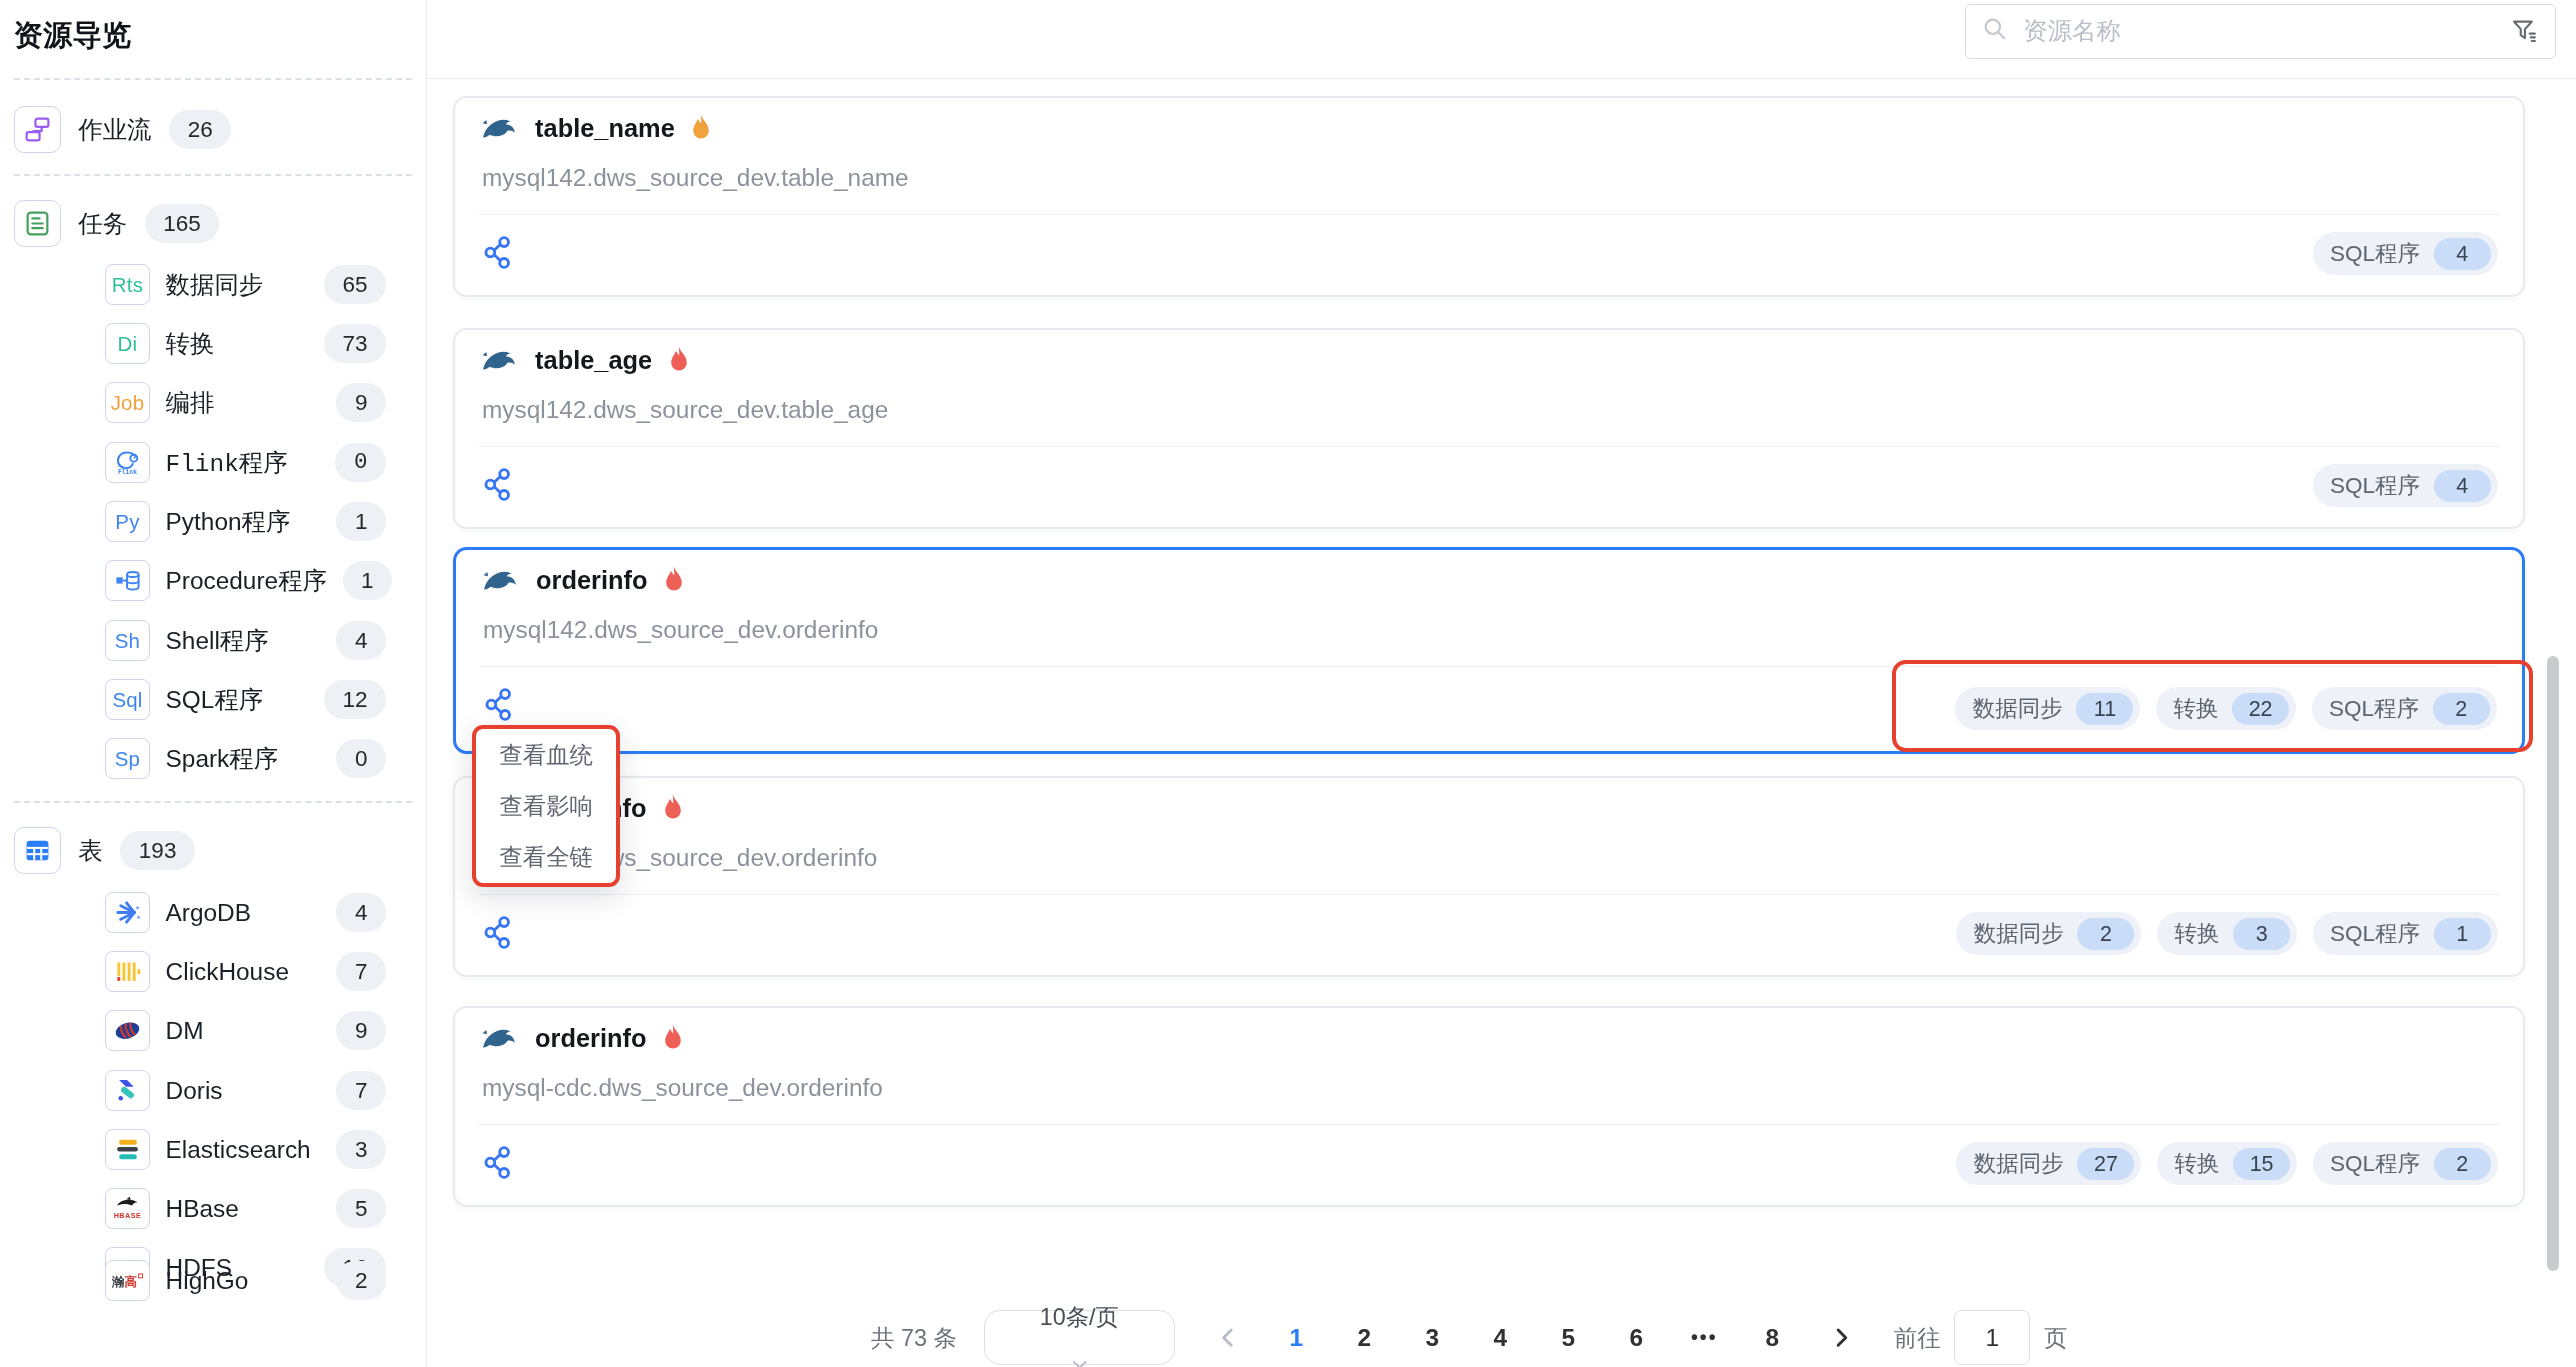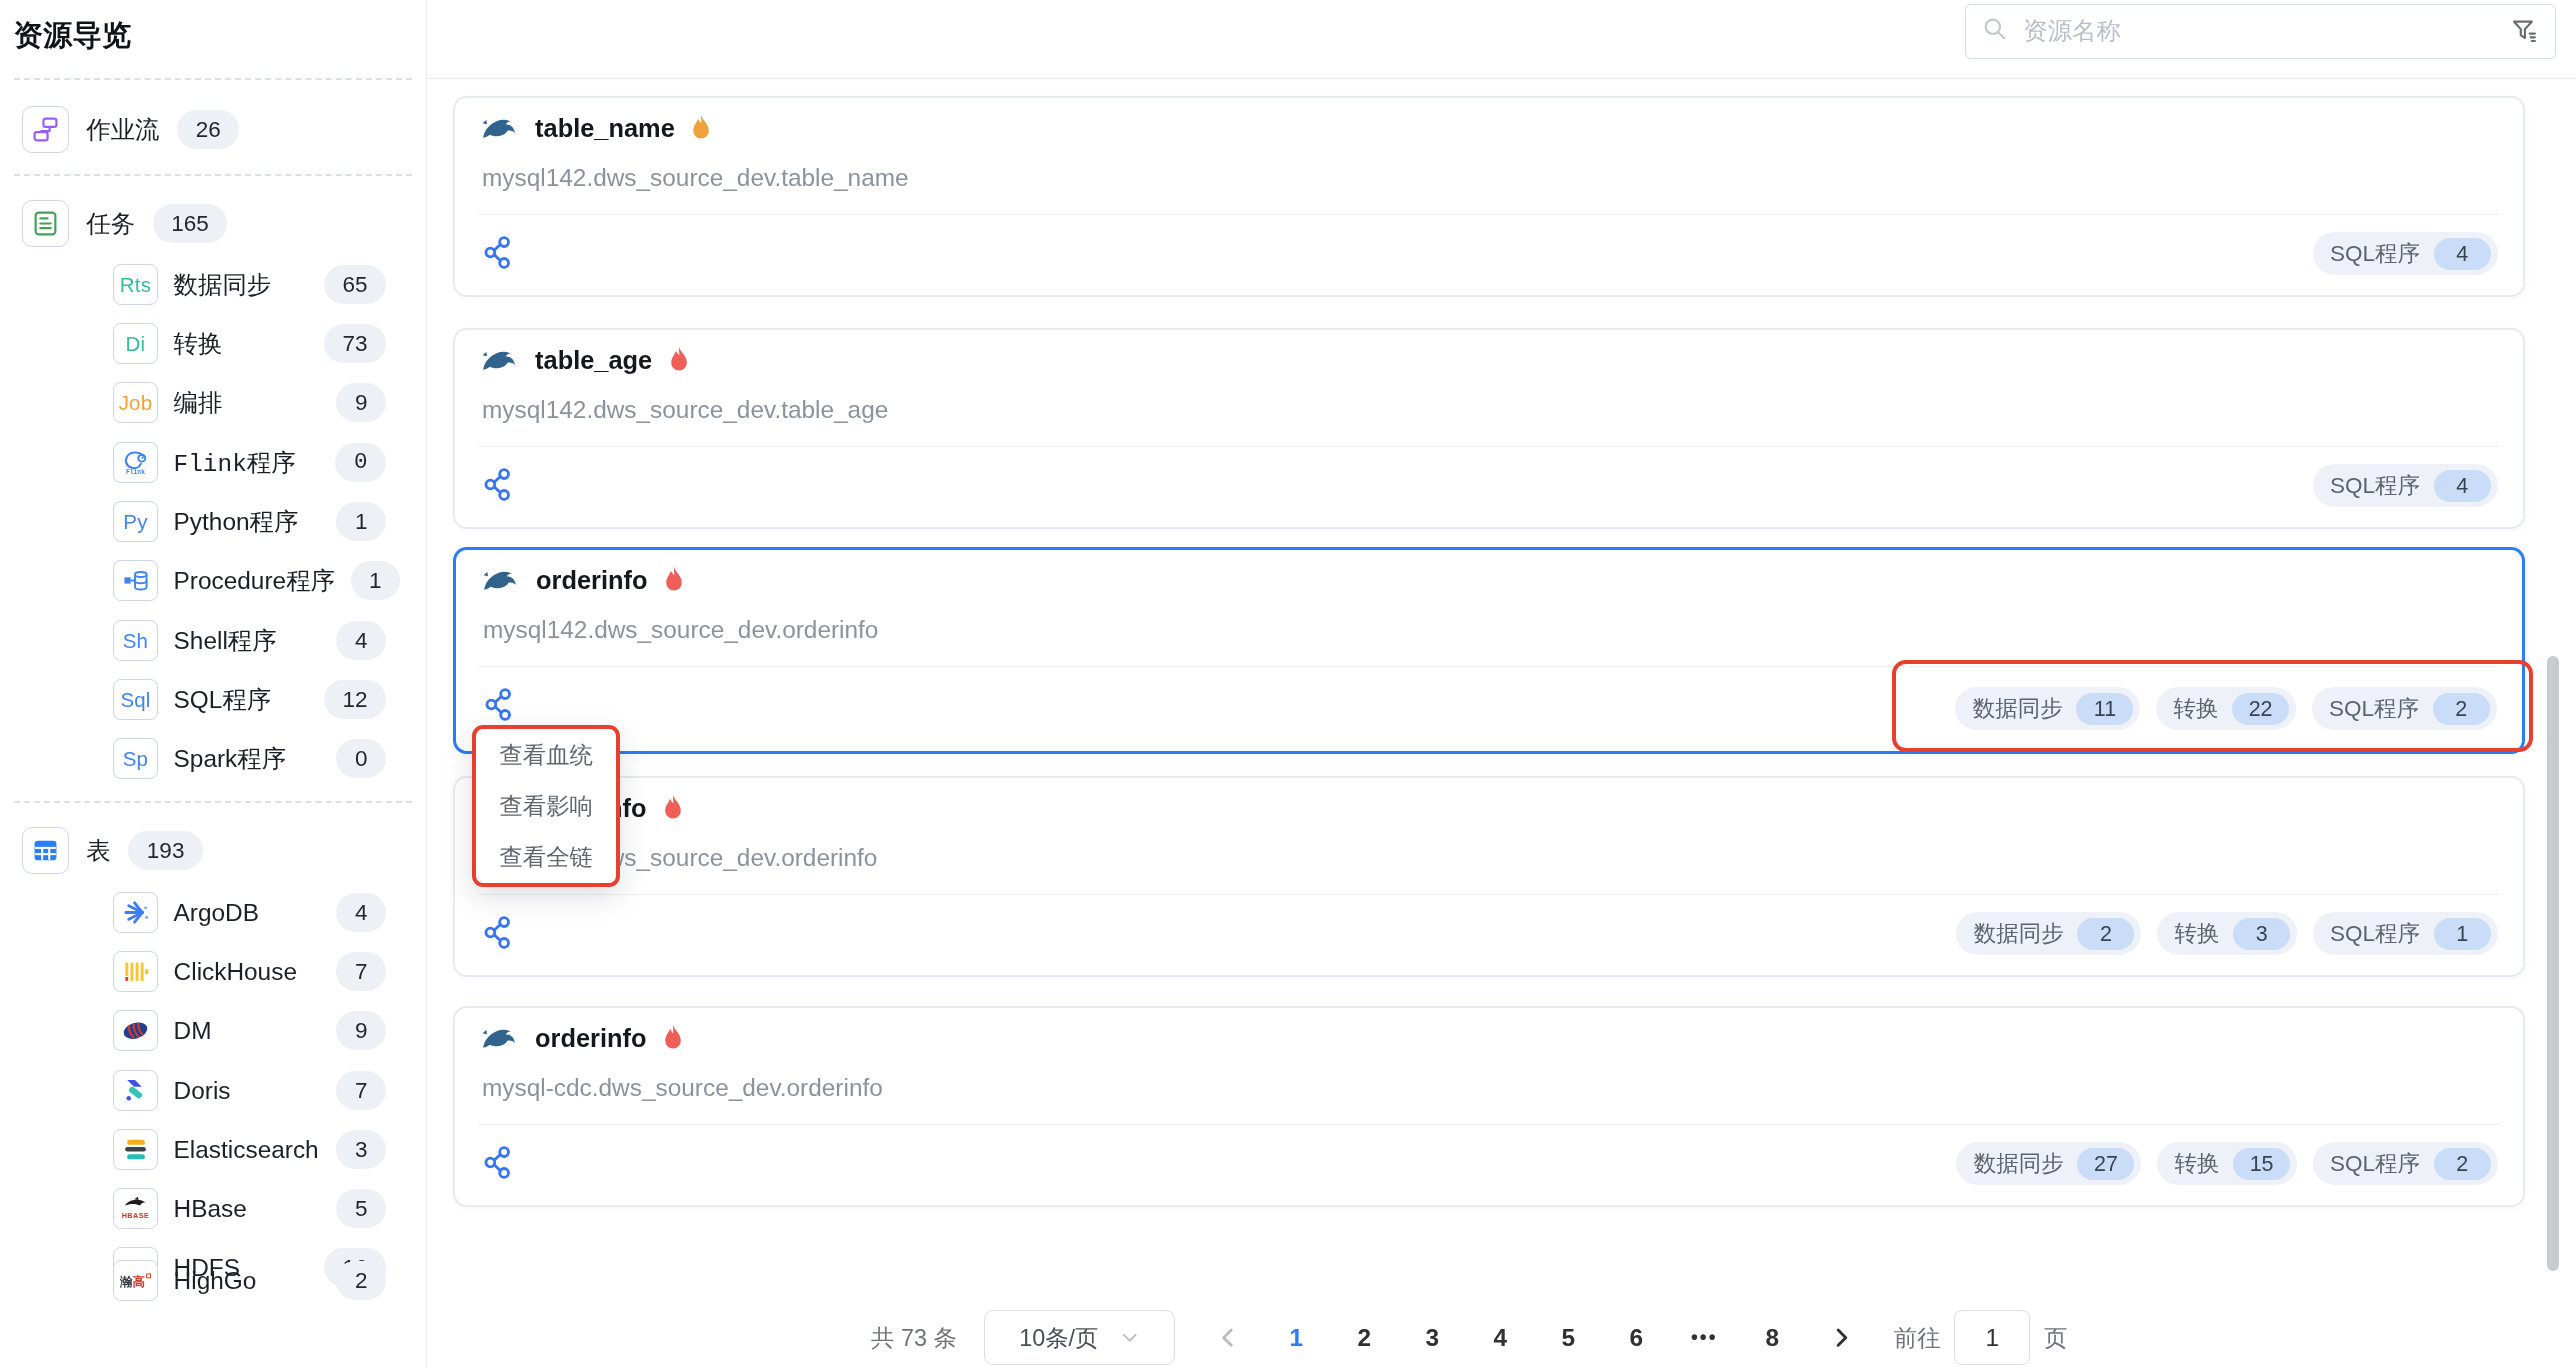--- a/index.html
+++ b/index.html
@@ -8,21 +8,21 @@
     background:#ffffff;font-family:"Liberation Sans","DejaVu Sans",sans-serif;
     -webkit-font-smoothing:antialiased;
   }
   
   #sidebar{position:absolute;left:0;top:0;width:426px;height:1367px;background:#fff;border-right:1.5px solid #e9ecf0;}
   .sb-title{position:absolute;left:13.7px;top:15.6px;font-size:29px;font-weight:700;color:#101419;letter-spacing:0.5px;}
   .sb-div{position:absolute;left:13.7px;width:398px;border-top:2px dashed #dbe0e6;}
   .sb-row{position:absolute;height:59px;display:flex;align-items:center;cursor:pointer;}
   .sb-row-top{left:13.7px;gap:17.6px;}
   .sb-row-sub{left:105px;width:281px;gap:15.6px;}
-  .ibox{display:flex;align-items:center;justify-content:center;background:#fff;border:1.6px solid #ccd6e8;border-radius:9.8px;flex:0 0 auto;margin-left:8px;}
+  .ibox{display:flex;align-items:center;justify-content:center;background:#fff;border:1.6px solid #ccd6e8;border-radius:9.8px;flex:0 0 auto;}
   .ibox-top{width:45px;height:45px;}
   .ibox-sub{width:43px;height:39px;border-radius:7.8px;}
   .badge-text{font-size:20.5px;font-weight:500;letter-spacing:0.2px;}
   .sb-label{font-size:24.4px;color:#1b1f26;white-space:nowrap;}
   .pill{background:#edf0f4;border-radius:19.5px;height:39px;line-height:39px;padding:0 18.6px;font-size:22.5px;color:#23272e;text-align:center;flex:0 0 auto;}
   .sb-row-sub .pill{margin-left:auto;}
   
   #main{position:absolute;left:427px;top:0;width:2149px;height:1367px;}
   .main-topline{position:absolute;left:0;top:78px;width:2149px;border-top:1.5px solid #e9ecf0;}
   .search-box{position:absolute;left:1538px;top:3.9px;width:591px;height:55px;border:1.6px solid #d7dbe2;border-radius:5.9px;
@@ -45,22 +45,22 @@
   .tag-count{background:#c9dcf8;border-radius:16.6px;min-width:57px;height:32px;line-height:32px;text-align:center;font-size:21.5px;color:#39434f;padding:0 5.9px;box-sizing:border-box;}
   
   .annot{position:absolute;border:4.9px solid #e8402e;border-radius:13.7px;pointer-events:none;z-index:40;}
   #context-menu{position:absolute;left:472px;top:725px;width:148px;height:162px;background:#fff;border:4.9px solid #e8402e;
     border-radius:11px;box-sizing:border-box;z-index:50;box-shadow:0 9.8px 29px rgba(20,30,50,.14);
     display:flex;flex-direction:column;justify-content:center;}
   .menu-item{height:51px;line-height:51px;padding-left:23.4px;font-size:23.4px;color:#5f6670;cursor:pointer;white-space:nowrap;}
   
   #pagination{position:absolute;left:444px;top:1309px;height:57px;display:flex;align-items:center;}
   .pg-total{font-size:23.4px;color:#6d727b;margin-right:27px;white-space:nowrap;}
-  .pg-select{width:191px;height:55px;border:1.6px solid #dcdfe6;border-radius:9px;display:flex;align-items:center;
-    justify-content:center;gap:21.5px;font-size:23.4px;color:#4a4f57;box-sizing:border-box;cursor:pointer;}
+  .pg-select{width:191px;height:55px;border:1.6px solid #dcdfe6;border-radius:16px;display:flex;align-items:center;
+    justify-content:center;gap:21.5px;font-size:23.4px;color:#4a4f57;box-sizing:border-box;cursor:pointer;flex-direction:column;}
   .pg-arrow{width:68px;text-align:center;cursor:pointer;display:flex;justify-content:center;}
   .pg-page{width:68px;text-align:center;font-size:24.4px;font-weight:700;color:#303133;cursor:pointer;}
   .pg-page.active{color:#2b7cf7;}
   .pg-ellipsis{width:68px;text-align:center;font-size:19.5px;font-weight:700;color:#303133;letter-spacing:2px;cursor:pointer;}
   .pg-goto{font-size:23.4px;color:#6d727b;margin:0 13.7px 0 19.5px;}
   .pg-input{width:76px;height:55px;border:1.6px solid #dcdfe6;border-radius:7.8px;text-align:center;font-size:24.4px;color:#303133;
     box-sizing:border-box;outline:none;font-family:inherit;}
   .pg-suffix{font-size:23.4px;color:#6d727b;margin-left:13.7px;}
   
   #scroll-thumb{position:absolute;left:2547px;top:656px;width:11.7px;height:615px;background:#c9cccf;border-radius:5.9px;cursor:grab;}

